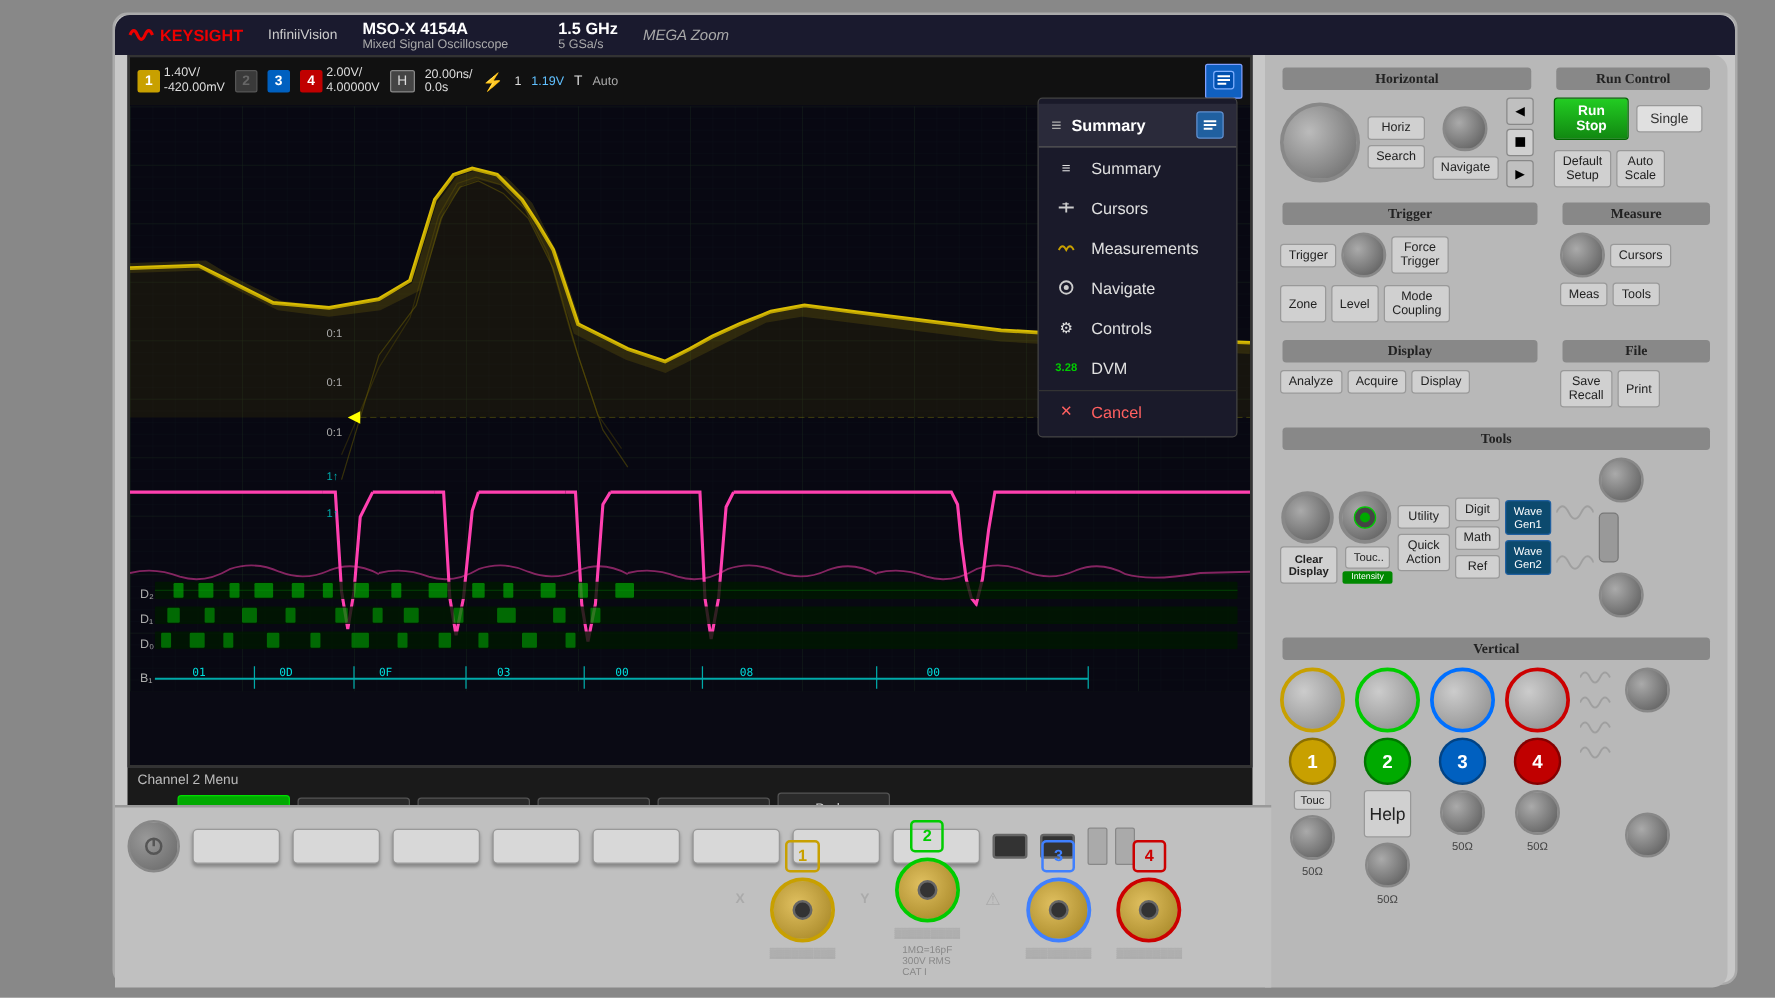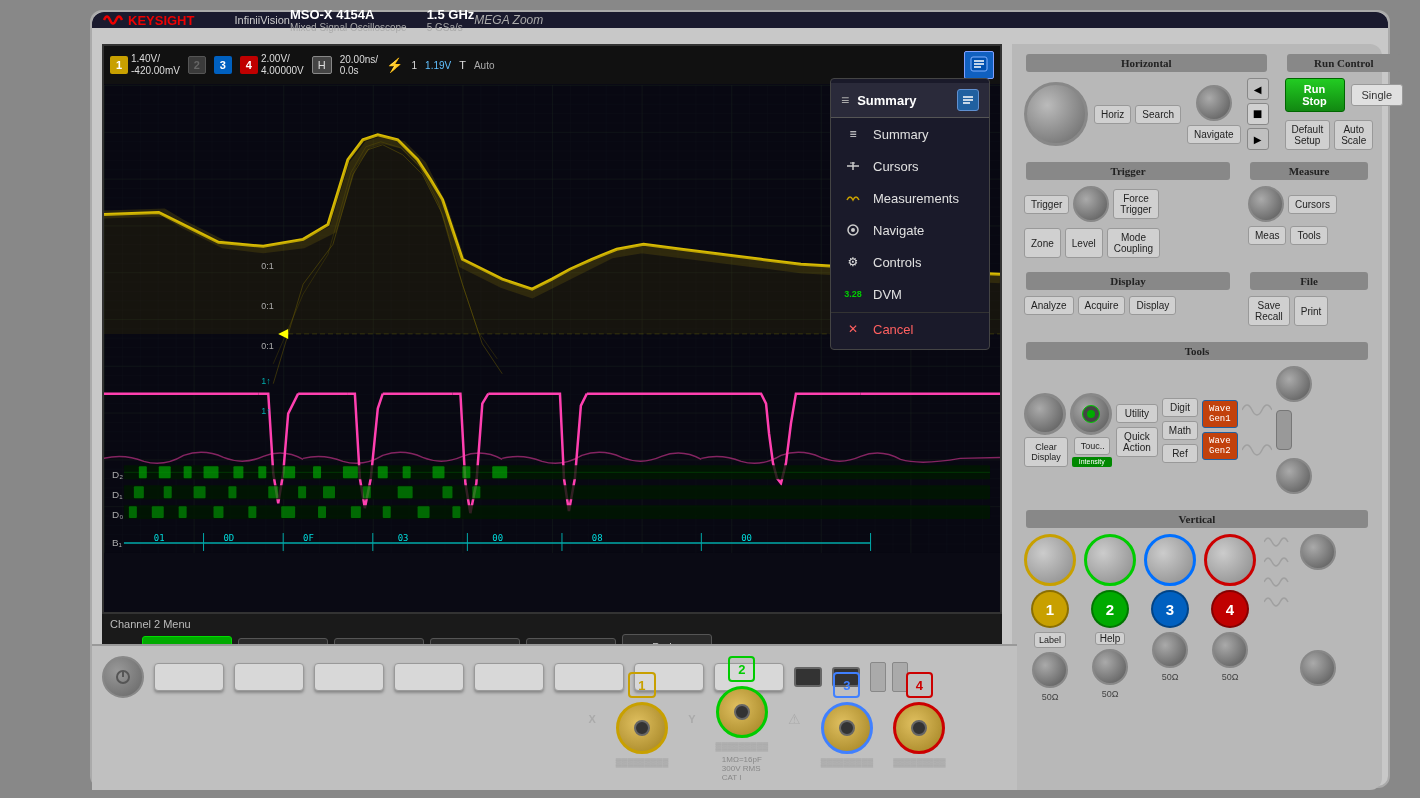--- a/index.html
+++ b/index.html
@@ -23,41 +23,41 @@
       border-radius: 12px;
       border: 2px solid #aaa;
     }
 
     
     .header-bar {
       position: absolute;
       top: 0;
       left: 0;
       width: 100%;
-      height: 16px;
+      height: 32px;
       background: #1a1a2e;
       border-radius: 12px 12px 0 0;
       display: flex;
       align-items: center;
       padding: 0 10px;
+      gap: 20px;
     }
 
     .keysight-logo {
       color: #e00;
       font-weight: bold;
       font-size: 13px;
       display: flex;
       align-items: center;
       gap: 4px;
     }
 
     .header-text {
       color: #ccc;
       font-size: 11px;
-      margin-left: 40px;
     }
     .header-model {
       color: white;
       font-weight: bold;
       font-size: 13px;
     }
     .header-spec {
       color: #aaa;
       font-size: 10px;
     }
@@ -273,24 +273,23 @@
       background: #d0d0d0;
       color: #222;
       font-size: 10px;
       border: 1px solid #999;
       padding: 3px 6px;
       cursor: pointer;
       border-radius: 3px;
       text-align: center;
     }
     .panel-btn.blue {
-      background: #c2410c;
+      background: #0c4a6e;
       color: white;
       border-color: #2060a0;
-      font-family: Liberation Mono, monospace;
     }
 
     .knob {
       width: 48px;
       height: 48px;
       border-radius: 50%;
       background: radial-gradient(circle at 35% 35%, #aaa, #555);
       border: 3px solid #888;
       display: flex;
       align-items: center;
@@ -745,21 +744,21 @@
     </div>
   </div>
 
   <div class="right-panel">
 
     <div style="display:flex; padding:6px 8px 0; gap:8px;">
       <div style="flex:1;">
         <div class="section-header">Horizontal</div>
         <div style="display:flex; gap:6px; align-items:center; padding:4px;">
           <div class="knob-large"></div>
-          <div style="display:flex; flex-direction:row; gap:4px;">
+          <div style="display:flex; flex-direction:column; gap:4px;">
             <button class="panel-btn">Horiz</button>
             <button class="panel-btn">Search</button>
           </div>
           <div style="display:flex; flex-direction:column; gap:4px; align-items:center;">
             <div class="knob-small"></div>
             <button class="panel-btn">Navigate</button>
           </div>
           <div style="display:flex; flex-direction:column; gap:3px; align-items:center;">
             <div class="arr-btn">◀</div>
             <div class="arr-stop" style="background:#d0d0d0; border:1px solid #888; width:22px; height:22px; border-radius:3px; display:flex; align-items:center; justify-content:center;">■</div>
@@ -834,21 +833,21 @@
         <div style="display:flex; flex-direction:column; align-items:center; gap:2px;">
           <div style="display:flex; gap:4px;">
             <div class="knob" style="width:42px; height:42px;"></div>
             <div class="knob" style="width:42px; height:42px;">
               <div style="width:18px; height:18px; border-radius:50%; background:#444; border:1px solid #00cc00; display:flex; align-items:center; justify-content:center;">
                 <div style="width:8px; height:8px; border-radius:50%; background:#00aa00;"></div>
               </div>
             </div>
           </div>
           <div style="display:flex; gap:4px;">
-            <button class="panel-btn" style="font-size:9px;">Clear<br>Display</button>
+            <button class="panel-btn" style="font-size:9px;font-weight:bold;">Clear<br>Display</button>
             <div style="display:flex; flex-direction:column; align-items:center; gap:2px;">
               <button class="panel-btn" style="font-size:9px; width:36px;">Touc..</button>
               <div style="width:40px; height:10px; background:#008800; border-radius:2px; font-size:7px; color:white; text-align:center; line-height:10px;">Intensity</div>
             </div>
           </div>
         </div>
         <div style="display:flex; flex-direction:column; gap:4px;">
           <button class="panel-btn">Utility</button>
           <button class="panel-btn">Quick<br>Action</button>
         </div>
@@ -880,29 +879,29 @@
       </div>
     </div>
 
     <div style="padding:4px 8px;">
       <div class="section-header">Vertical</div>
       <div style="display:flex; gap:8px; padding:4px;">
 
         <div class="flex-col">
           <div class="knob-ch1"></div>
           <div class="ch-btn-round btn-y1">1</div>
-          <button class="panel-btn" style="font-size:9px; padding:2px 4px;">Label</button>
+          <button class="panel-btn" style="font-size:9px; padding:2px 4px;">Touc</button>
           <div class="knob-small"></div>
           <span style="font-size:9px; color:#444;">50Ω</span>
         </div>
 
         <div class="flex-col">
           <div class="knob-ch2"></div>
           <div class="ch-btn-round btn-y2">2</div>
-          <button class="panel-btn" style="font-size:10px; padding:0 4px;">Help</button>
+          <button class="panel-btn" style="font-size:14px; padding:10px 4px;">Help</button>
           <div class="knob-small"></div>
           <span style="font-size:9px; color:#444;">50Ω</span>
         </div>
 
         <div class="flex-col">
           <div class="knob-ch3"></div>
           <div class="ch-btn-round btn-y3">3</div>
           <div class="knob-small"></div>
           <span style="font-size:9px; color:#444;">50Ω</span>
         </div>

